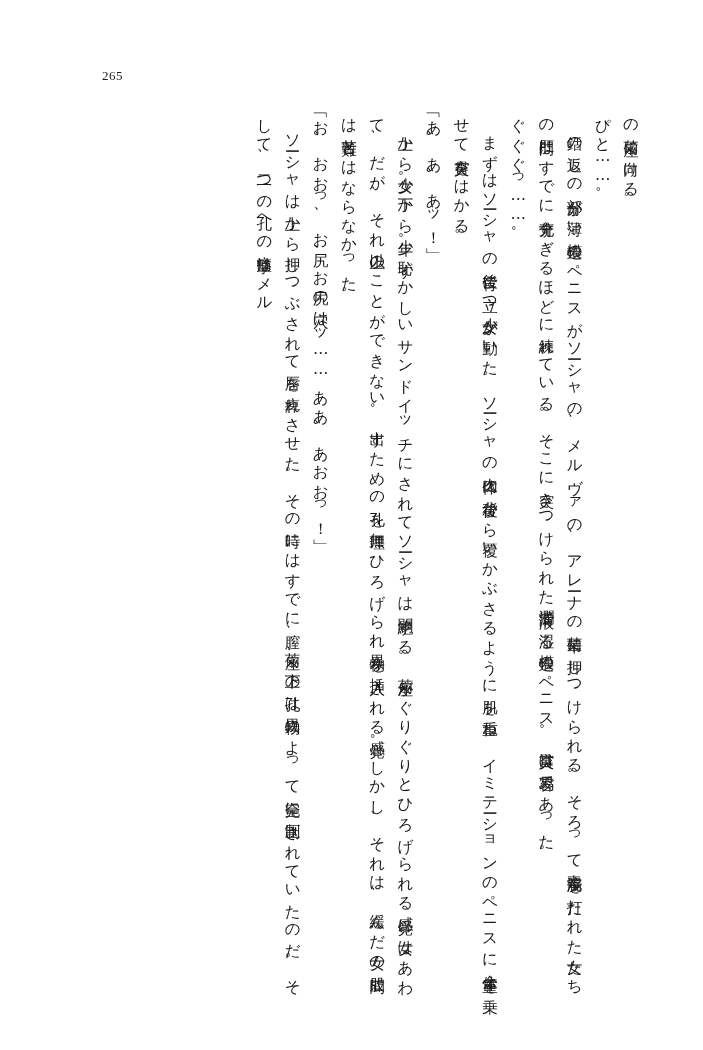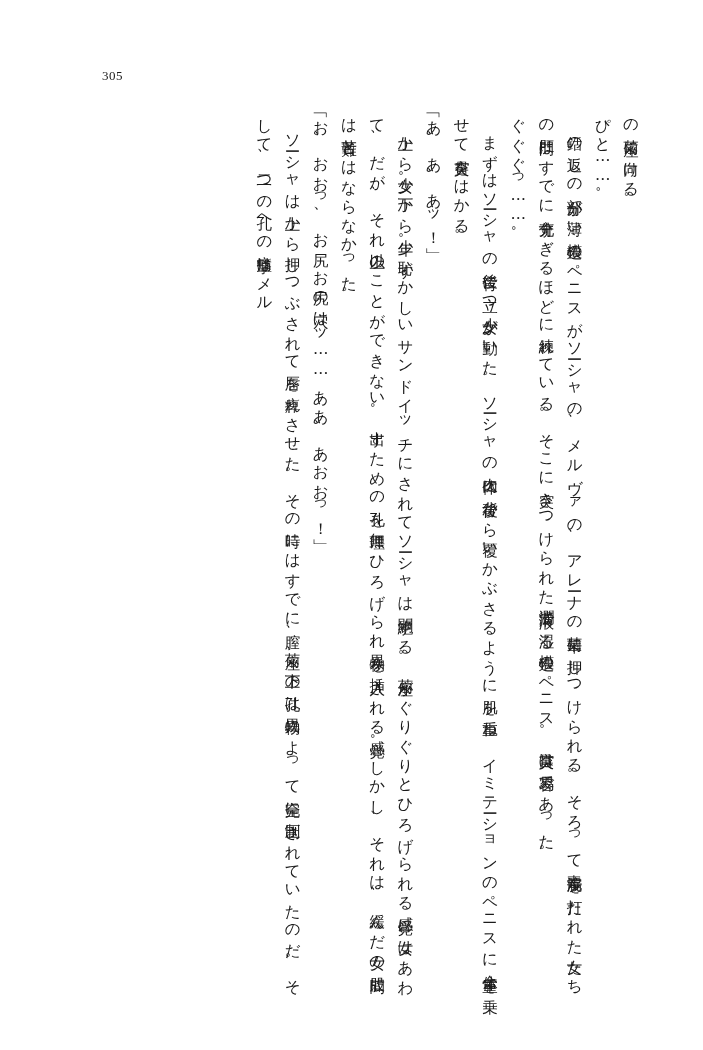--- a/index.html
+++ b/index.html
@@ -46,21 +46,21 @@
   }
   .body-text p.indent {
     text-indent: 1em;
   }
 </style>
 </head>
 <body>
 
 <div class="page">
 
-  <div class="page-number">305</div>
+  <div class="page-number">265</div>
 
   <div class="body-text">
     <p>の菊座に向ける。</p>
     <p>ぴと……。</p>
     <p class="indent">銛の返しの部分が薄い模造のペニスがソーシャの、メルヴァの、アレーナの菊華に押しつけられる。そろって毒浣腸を打たれた女たちの肛門はすでに充分すぎるほどに練れている。そこに突きつけられた潤滑液で湿る模造のペニス。突貫は容易であった。</p>
     <p>ぐぐぐっ……。</p>
     <p class="indent">まずはソーシャの後背に立つ少女が動いた。ソーシャの肉体に背後から覆いかぶさるように肌を重ね、イミテーションのペニスに全体重を乗せて突貫をはかる。</p>
     <p>「あ、あ、あッ！」</p>
     <p class="indent">上から少女。下から少年。恥ずかしいサンドイッチにされてソーシャは悶絶する。菊座がぐりぐりとひろげられる感覚に女はあわて、だが、それ以上のことができない。出すための孔を無理にひろげられ異物を挿入される感覚。しかし、それは、緩んだ女の股間には苦難とはならなかった。</p>
     <p>「お、おおっ、お尻、お尻の穴はッ……ああ、あおおっ！」</p>

